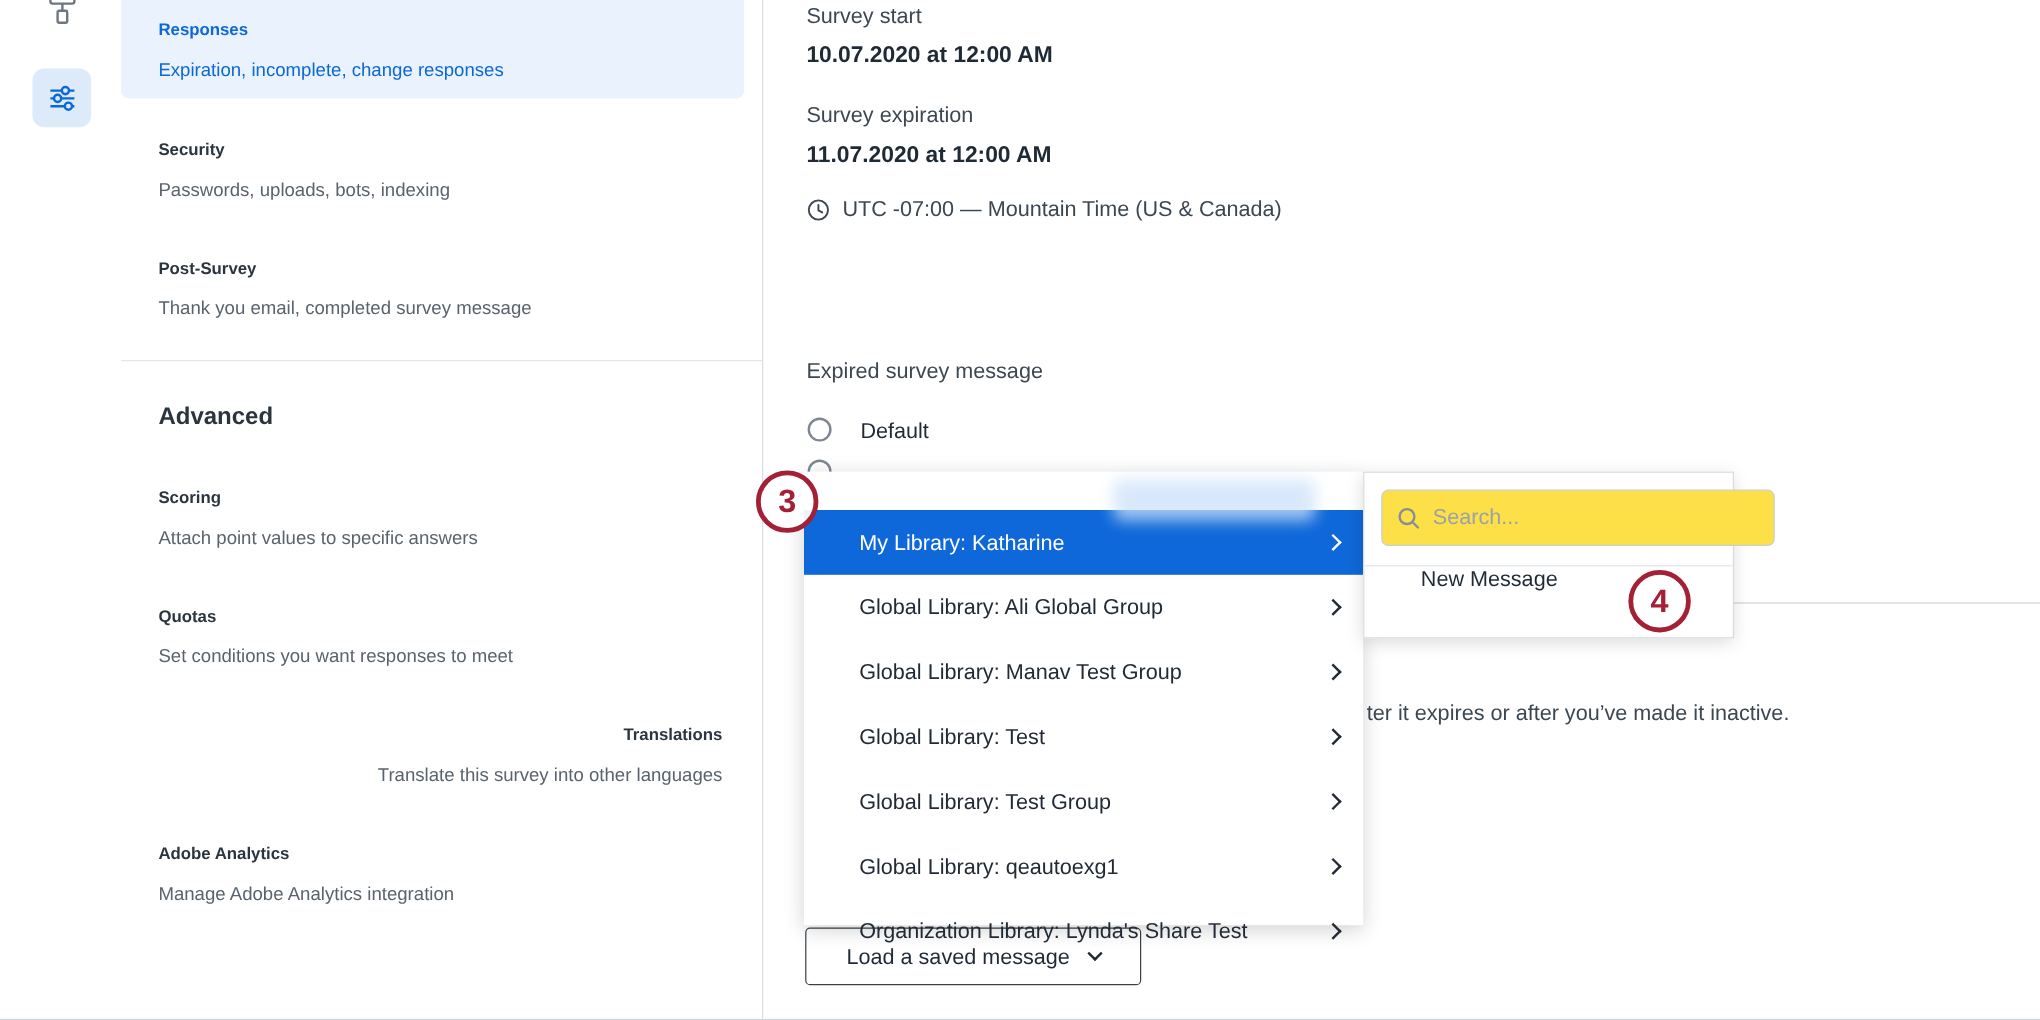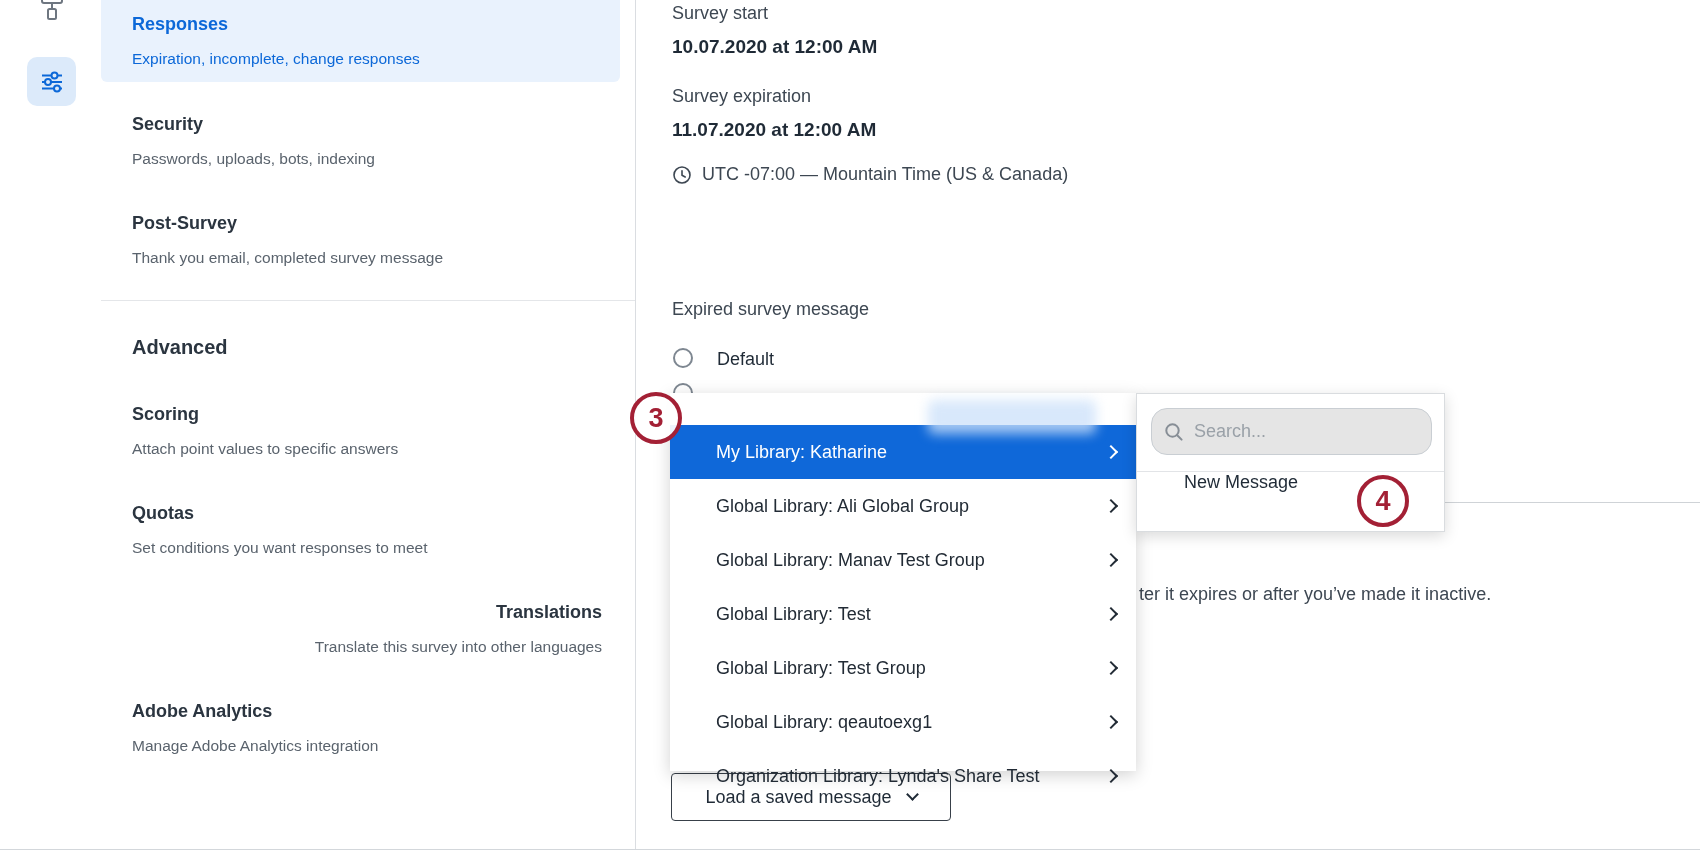--- a/index.html
+++ b/index.html
@@ -13,21 +13,21 @@
   
   .rail-top { position:absolute; left:38px; top:-12px; }
   .rail-btn { position:absolute; left:27px; top:57px; width:49px; height:49px; border-radius:10px;
               background:#dceafa; display:flex; align-items:center; justify-content:center; cursor:pointer; }
 
   .vdiv { position:absolute; left:635px; top:0; width:1px; height:850px; background:#dadde1; }
 
   
   .highlight { position:absolute; left:101px; top:0; width:519px; height:82px; background:#e9f2fd; border-radius:0 0 6px 6px; }
   .nav-item { position:absolute; left:132px; width:470px; cursor:pointer; }
-  .nav-title { font-size:18px; font-weight:600; color:#2b3540; line-height:24px; }
+  .nav-title { font-size:14px; font-weight:600; color:#2b3540; line-height:24px; }
   .nav-sub { font-size:15.5px; color:#5a636d; line-height:20px; margin-top:13px; }
   .nav-item.selected .nav-title, .nav-item.selected .nav-sub { color:#0c68d8; }
   .section-header { position:absolute; left:132px; top:336px; font-size:20px; font-weight:700; color:#2b3540; }
   .sidebar-divider { position:absolute; left:101px; top:300px; width:534px; height:1px; background:#e4e6e9; }
 
   
   .label { position:absolute; font-size:18px; color:#3d4752; }
   .value { position:absolute; font-size:19px; font-weight:700; color:#1f2a36; }
   .tz-row { position:absolute; left:672px; top:164px; display:flex; align-items:center; gap:10px; font-size:18px; color:#3d4752; }
   .btn { position:absolute; display:flex; align-items:center; justify-content:center; background:#fff;
@@ -46,22 +46,22 @@
   .menu-item { height:54px; display:flex; align-items:center; justify-content:space-between;
                padding:0 20px 0 46px; font-size:18px; font-weight:500; color:#222b35; cursor:pointer; white-space:nowrap; }
   .menu-item.highlighted { background:#0f68d9; color:#fff;margin-top:32px; }
   .chev { width:10px; height:10px; border-top:2px solid currentColor; border-right:2px solid currentColor; transform:rotate(45deg); flex:none; }
   .redaction { position:absolute; left:928px; top:400px; width:168px; height:34px;
                background:rgba(205,225,250,0.78); filter:blur(6px); border-radius:6px; z-index:22; }
 
   
   .submenu { position:absolute; left:1136px; top:393px; width:309px; height:139px; background:#fff;
              border:1px solid #d9dcdf; box-shadow:0 4px 14px rgba(0,0,0,0.15); z-index:23; }
-  .search-wrap { position:absolute; left:14px; top:14px; width:281px; height:47px; border:1px solid #c9ced3;
-                 border-radius:16px; display:flex; align-items:center; padding-left:12px; gap:10px; background:#e5e5e5; }
+  .search-wrap { position:absolute; left:14px; top:14px; width:328px; height:47px; border:1px solid #c9ced3;
+                 border-radius:6px; display:flex; align-items:center; padding-left:12px; gap:10px; background:#fde047; }
   .search-wrap input { border:none; outline:none; font-size:18px; color:#3d4752; width:210px; font-family:inherit; background:transparent; }
   .search-wrap input::placeholder { color:#9aa1a8; }
   .submenu-divider { position:absolute; left:0; top:77px; width:100%; height:1px; background:#e2e4e7; }
   .submenu-item { position:absolute; left:0; top:78px; width:100%; height:61px; display:flex; 
                   padding-left:47px; font-size:18px; font-weight:500; color:#1f2a36; cursor:pointer; }
 
   
   .annot { position:absolute; width:52px; height:52px; border:4px solid #a32035; border-radius:50%;
            background:rgba(255,255,255,0.93); display:flex; align-items:center; justify-content:center;
            font-size:27px; font-weight:700; color:#a32035; z-index:40; }

